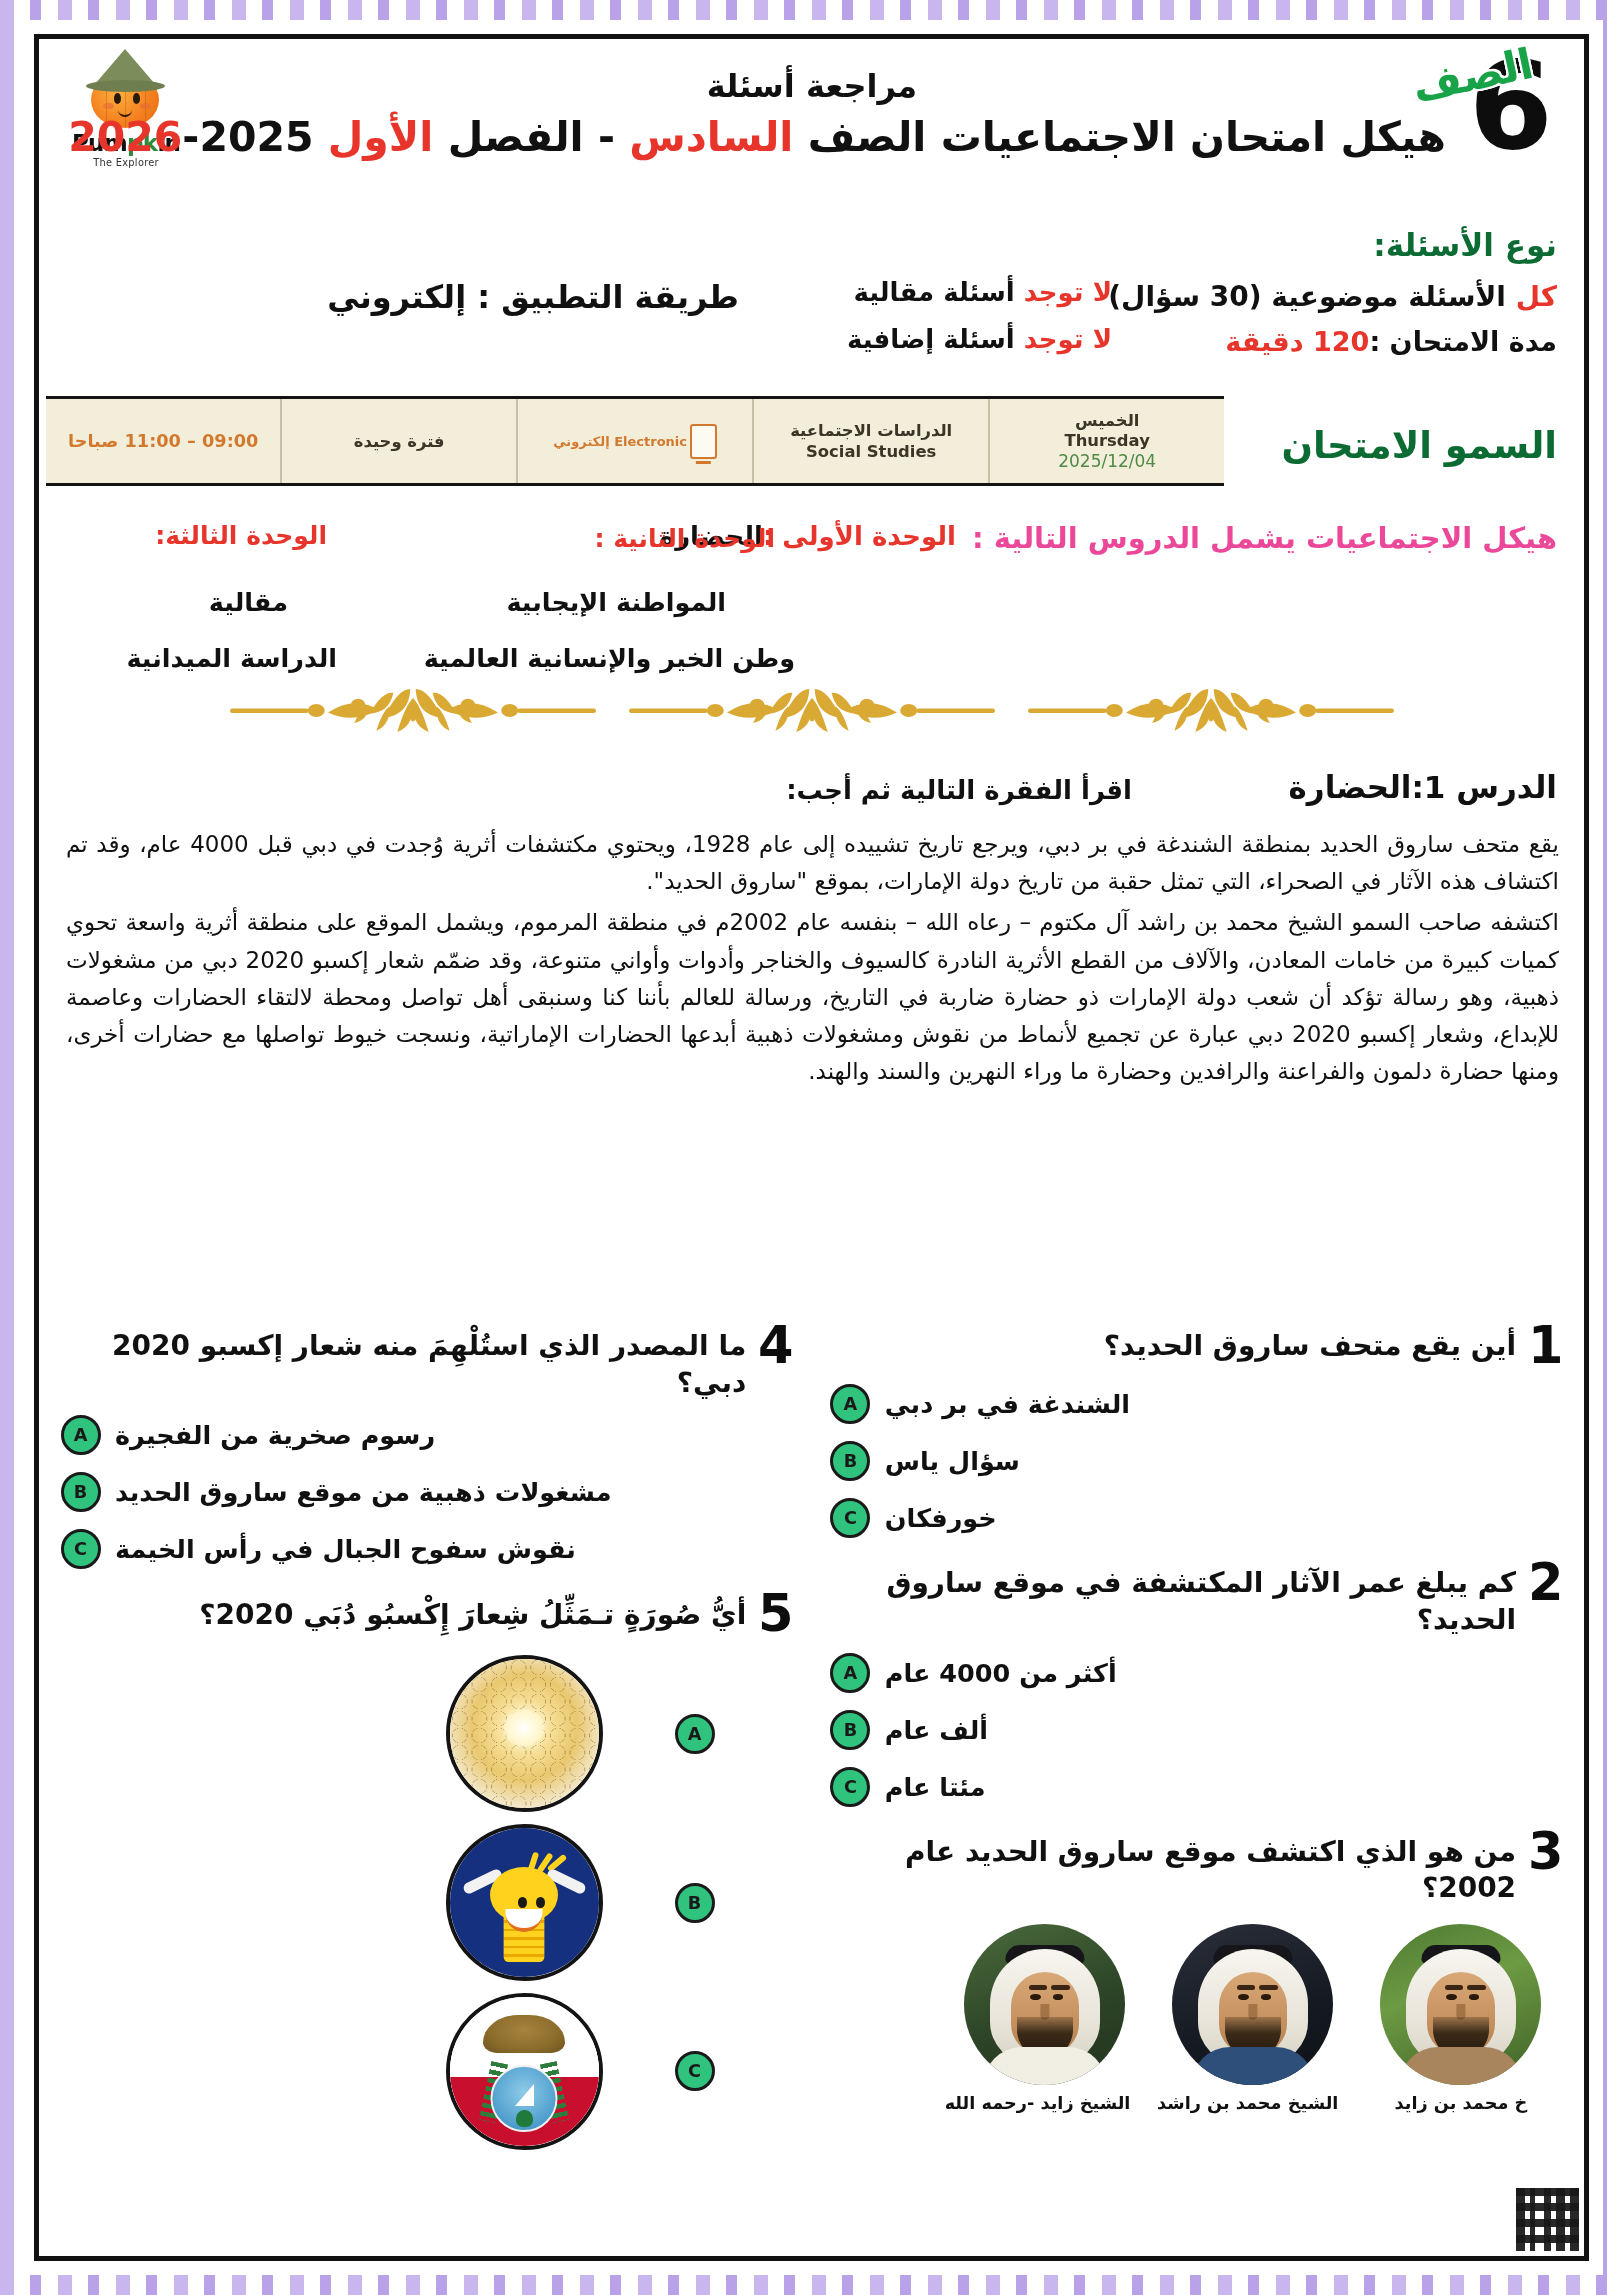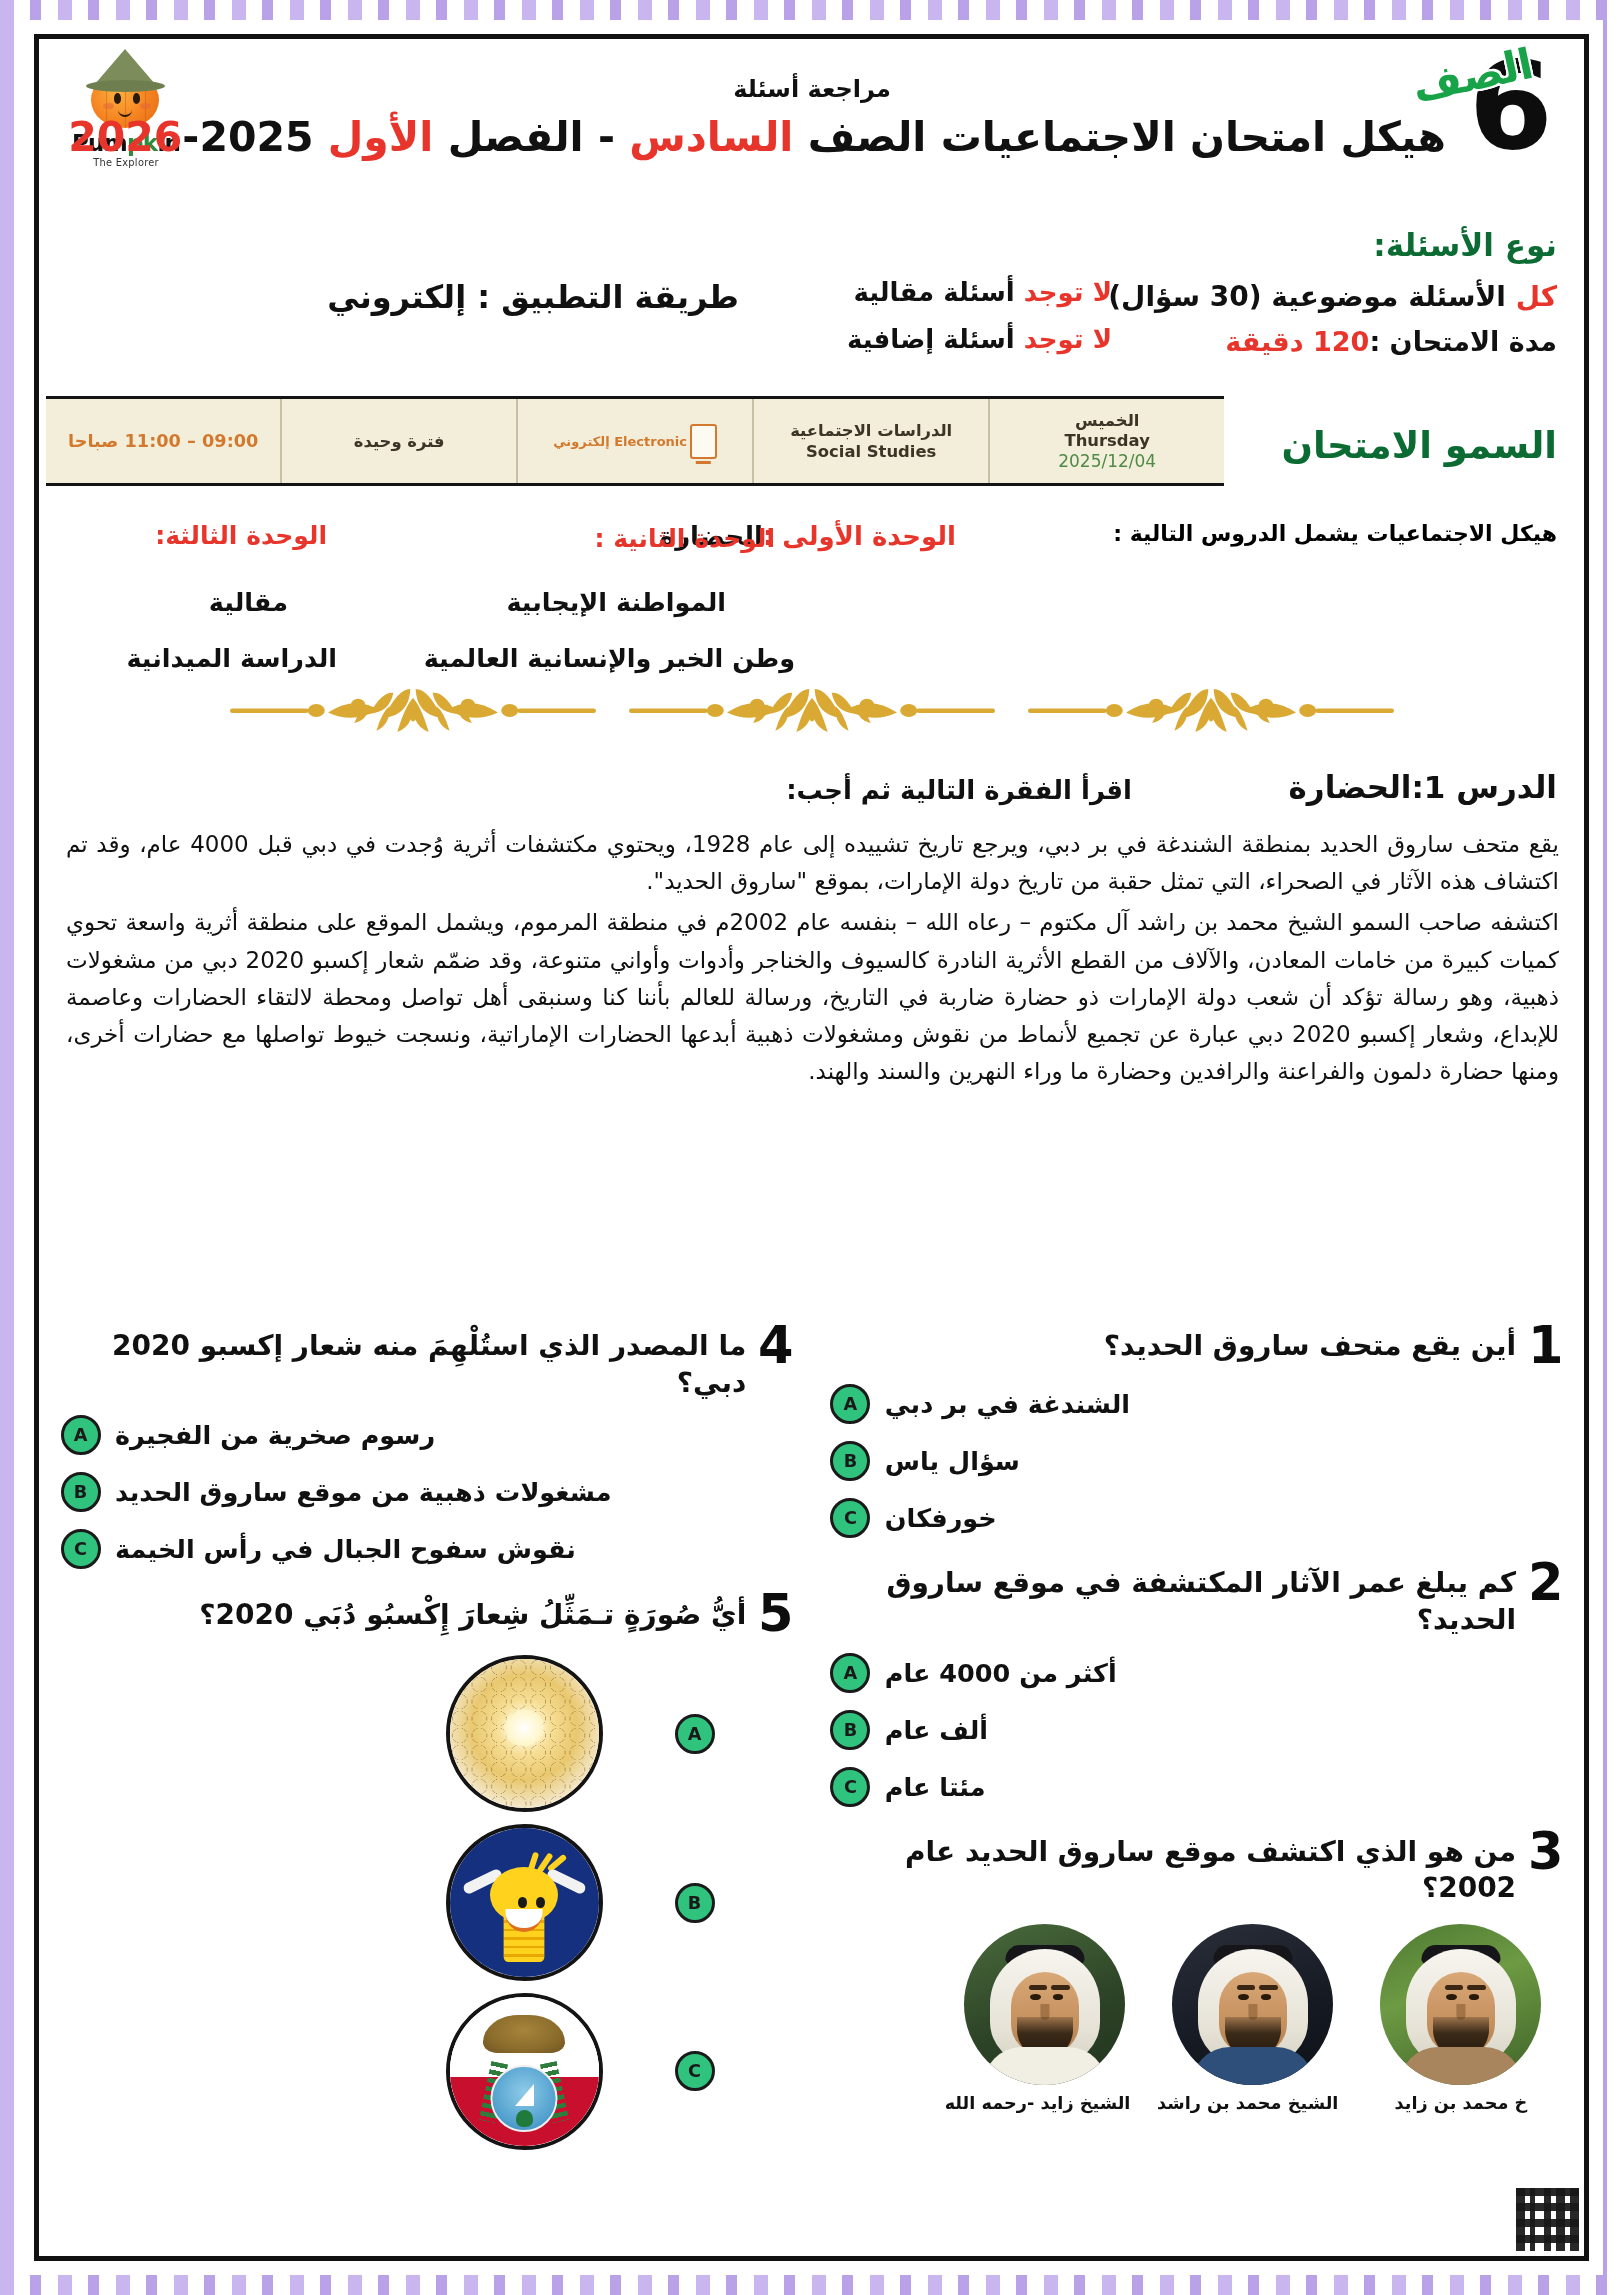--- a/index.html
+++ b/index.html
@@ -112,22 +112,22 @@
   .grade-word {
     position: absolute; right: 38px; top: 9.2px;
     font-size: 42px; font-weight: 800; color: #19a349;
     text-shadow: -2px -2px 0 #fff, 2px -2px 0 #fff, -2px 2px 0 #fff, 2px 2px 0 #fff,
                  0 -2px 0 #fff, 0 2px 0 #fff, -2px 0 0 #fff, 2px 0 0 #fff;
     transform: rotate(-12deg);
     white-space: nowrap;
   }
 
   .title-review {
-    left: 0; right: 0; top: 34px; text-align: center;
-    font-size: 24px; font-weight: 700; color: #111;
+    left: 0; right: 0; top: 26px; text-align: center;
+    font-size: 32px; font-weight: 700; color: #111;
   }
   .title-main {
     left: 131px; right: 137px; top: 72px; text-align: center;
     font-size: 41px; font-weight: 800; color: #111;
     white-space: nowrap; direction: rtl;
   }
 
   
   .qtype-label { right: 26px; top: 186px; font-size: 31px; font-weight: 800; color: #0b6b33; }
   .qtype-line1 { right: 26px; top: 239px; font-size: 28px; font-weight: 700; color: #111; white-space: nowrap; }
@@ -164,21 +164,21 @@
     width: 23.6px; height: 31px; border: 2.6px solid #d2792e; border-radius: 3.3px;
     position: relative; background: #fdfaf2;
   }
   .tablet-icon::after {
     content: ""; position: absolute; left: 50%; bottom: -7.9px;
     transform: translateX(-50%); width: 14.4px; height: 3.3px; background: #d2792e;
   }
   .sched-icon-label { font-size: 13px; color: #d2792e; font-weight: 600; white-space: nowrap; }
 
   
-  .units-title { right: 26px; top: 480px; font-size: 22px; font-weight: 800; color: #000000; white-space: nowrap; text-align: center; }
+  .units-title { right: 26px; top: 480px; font-size: 29px; font-weight: 800; color: #ec4899; white-space: nowrap; text-align: center; }
   .u1-name { right: 627px; top: 480px; font-size: 26px; font-weight: 700; color: #111; white-space: nowrap; }
   .u2-label { right: 808px; top: 483px; font-size: 25px; font-weight: 800; color: #e8352c; white-space: nowrap; }
   .u3-label { right: 1256px; top: 480px; font-size: 25px; font-weight: 800; color: #e8352c; white-space: nowrap; }
   .u2-a { right: 857px; top: 546px; font-size: 25.5px; font-weight: 700; color: #111; white-space: nowrap; }
   .u2-b { right: 788px; top: 602px; font-size: 25.5px; font-weight: 700; color: #111; white-space: nowrap; }
   .u3-a { right: 1295px; top: 546px; font-size: 25.5px; font-weight: 700; color: #111; white-space: nowrap; }
   .u3-b { right: 1246px; top: 602px; font-size: 25.5px; font-weight: 700; color: #111; white-space: nowrap; }
 
   
   .florals { left: 0; right: 0; top: 644px; height: 52px; display: flex; justify-content: center; gap: 33px; }

